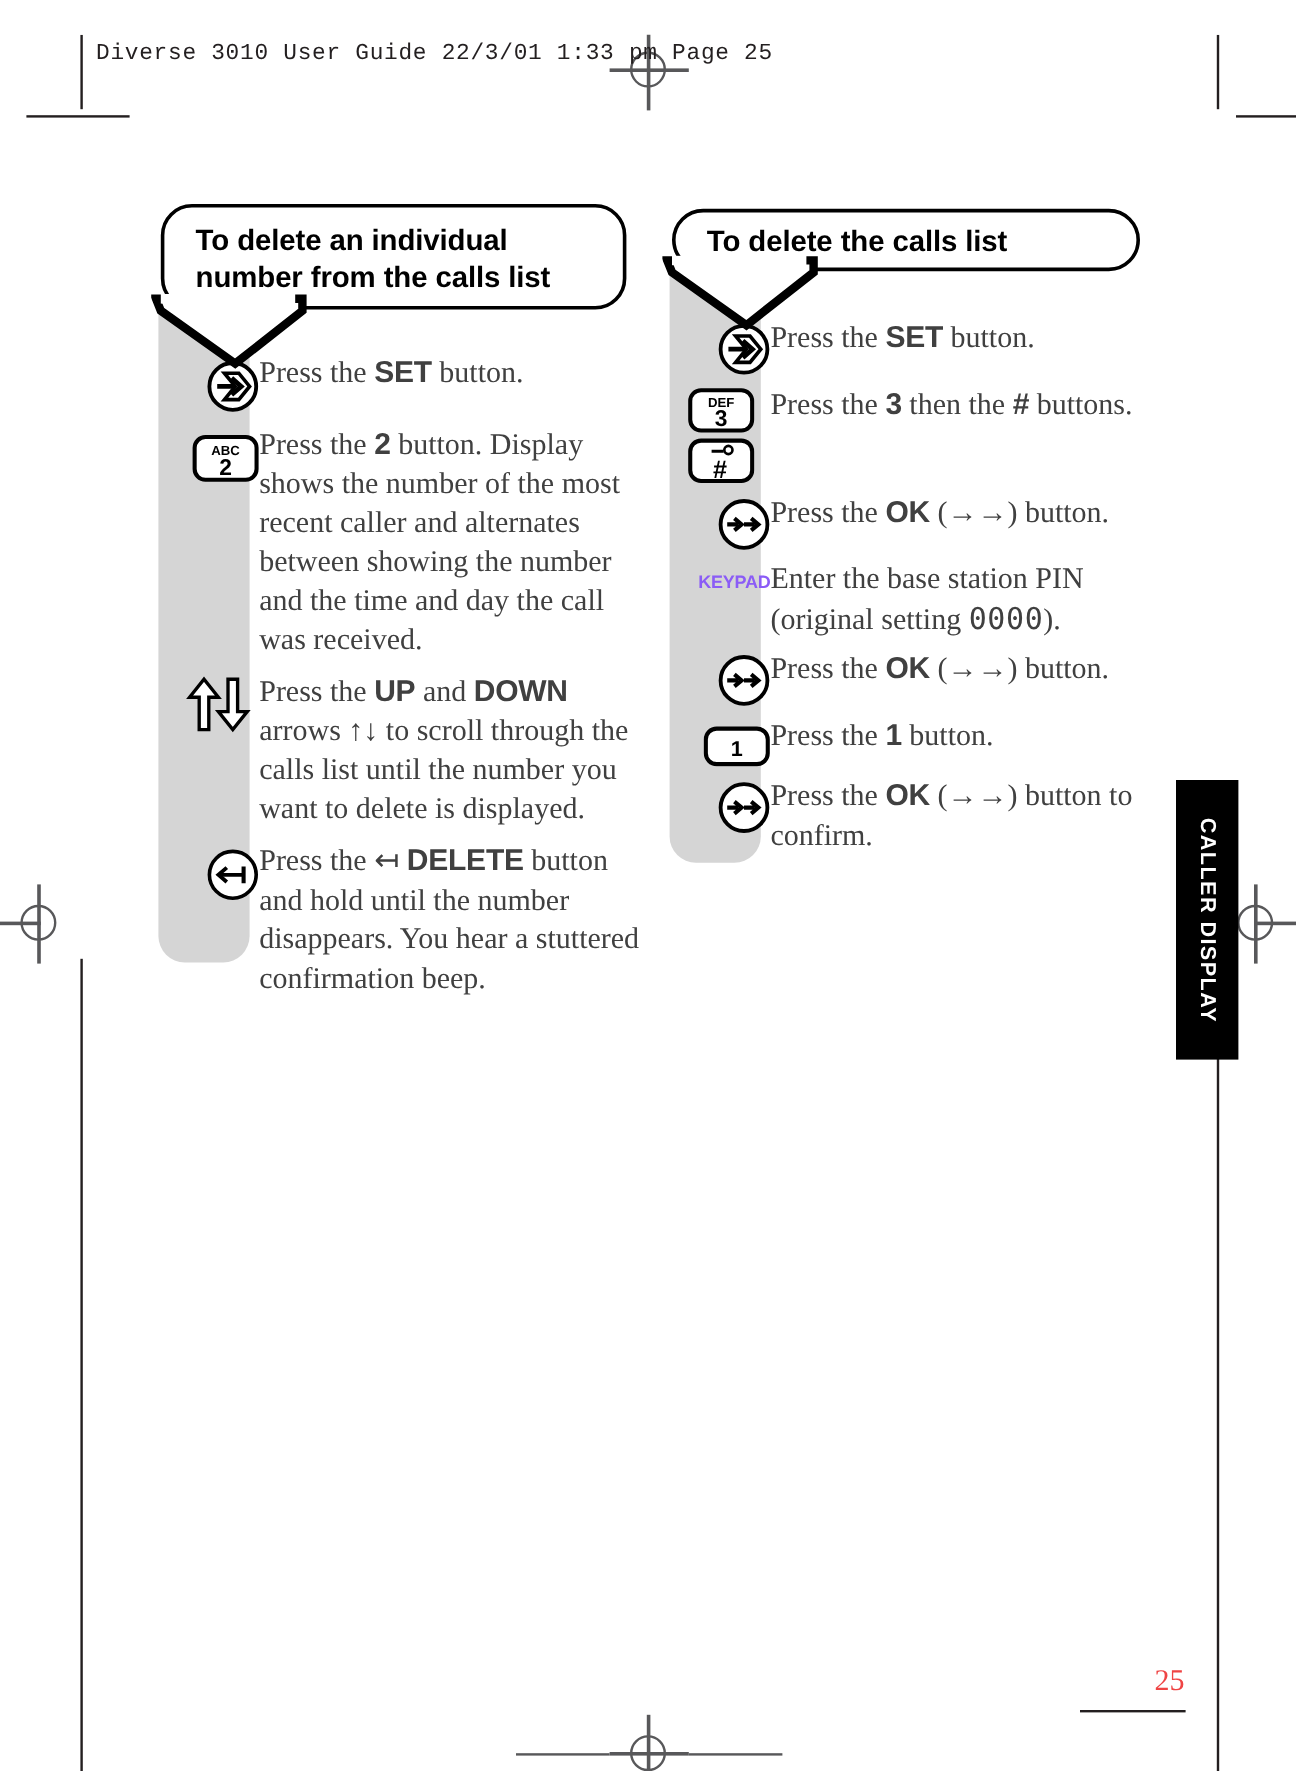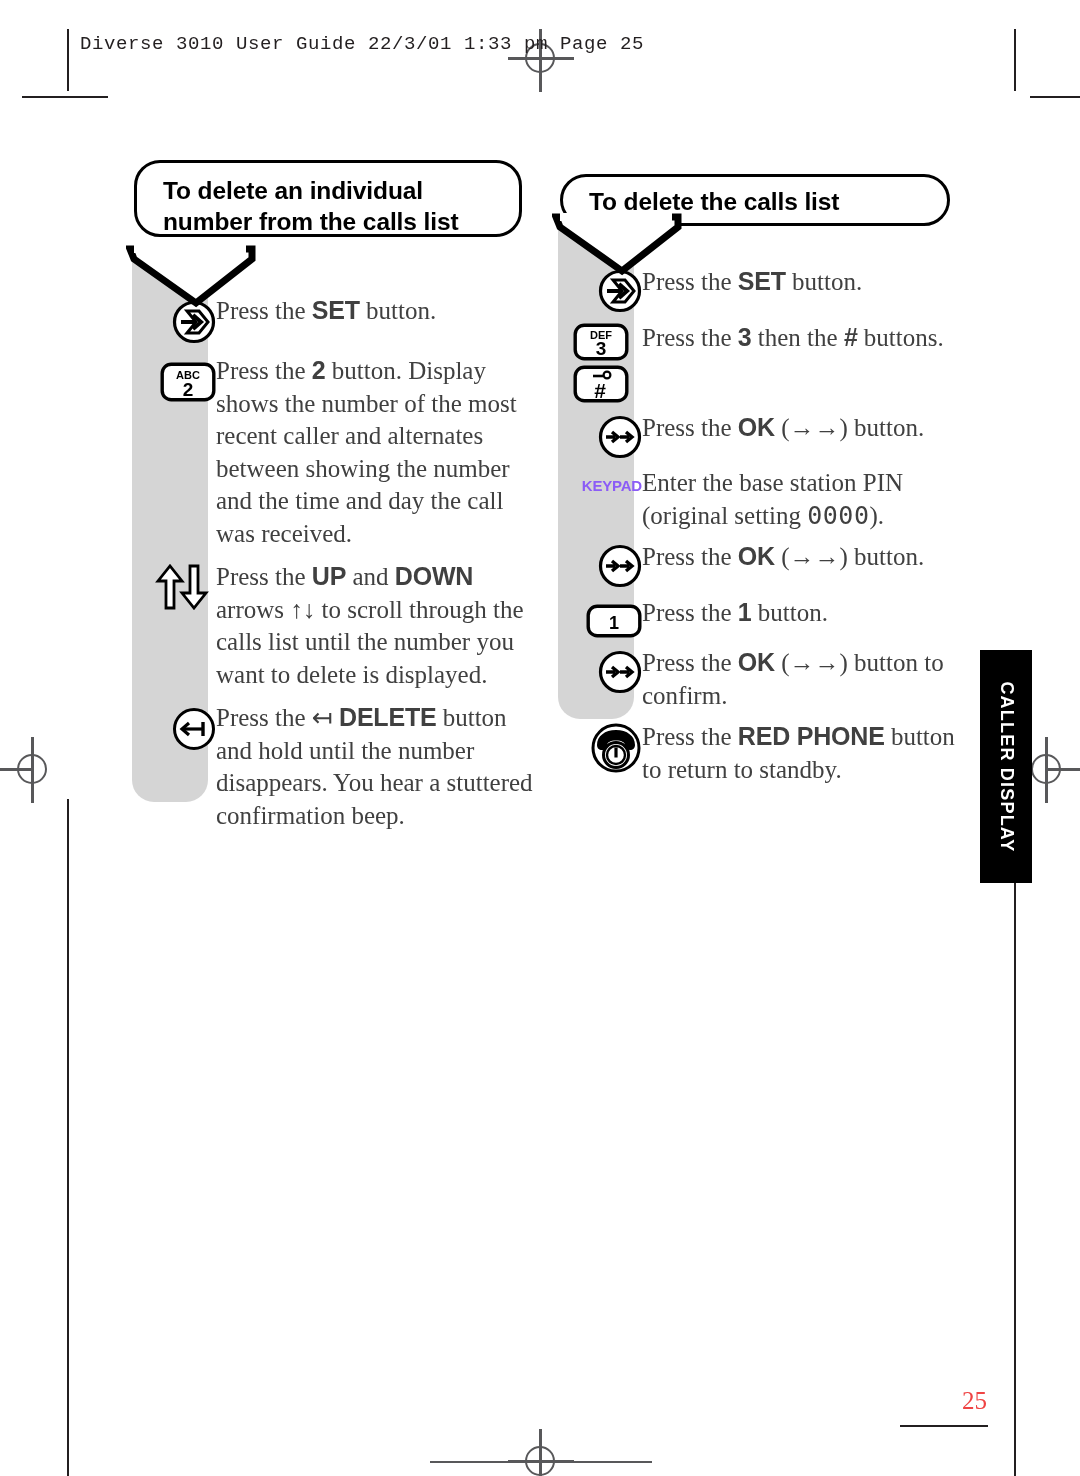--- a/index.html
+++ b/index.html
@@ -227,21 +227,21 @@
 
   <div class="column">
 
     <div class="gray-strip" style="left:132px; top:228px; width:76px; height:545px;"></div>
 
     <svg class="callout-tail" style="left:126px; top:216px;" width="130" height="66" viewBox="0 0 130 66">
       <polygon points="4,4 126,4 126,14 70,58 8,14" fill="#ffffff" stroke="#000000" stroke-width="7" stroke-linejoin="miter"></polygon>
       <rect x="8" y="0" width="112" height="8" fill="#ffffff"></rect>
     </svg>
 
-    <div class="callout" style="left:134px; top:131px; width:388px; height:77px; padding:12px 20px 0 26px;">
+    <div class="callout" style="left:134px; top:141px; width:388px; height:88px; padding:12px 20px 0 26px;">
       <div class="callout-text">To delete an individual number from the calls list</div>
     </div>
 
     <div class="steps" style="left:134px; top:265px; width:400px;">
 
       <div class="step" style="margin-bottom:10px;">
         <div class="step-icon" style="width:82px; padding-top:6px;">
           <svg width="44" height="44" viewBox="0 0 44 44">
             <circle cx="22" cy="22" r="19.5" fill="#ffffff" stroke="#000000" stroke-width="3.2"></circle>
             <path d="M9 22 h14 M21 15 l8 7 l-8 7" fill="none" stroke="#000000" stroke-width="4" stroke-linecap="butt"></path>
@@ -373,32 +373,20 @@
         <div class="step-icon" style="width:82px; padding-top:4px;">
           <svg width="44" height="44" viewBox="0 0 44 44">
             <circle cx="22" cy="22" r="19.5" fill="#ffffff" stroke="#000000" stroke-width="3.2"></circle>
             <path d="M8 22 h9 M14 17 l6 5 l-6 5" fill="none" stroke="#000000" stroke-width="3.4" stroke-linejoin="miter"></path>
             <path d="M22 22 h9 M28 17 l6 5 l-6 5" fill="none" stroke="#000000" stroke-width="3.4" stroke-linejoin="miter"></path>
           </svg>
         </div>
         <div class="step-text" style="font-size:25px; line-height:1.30;">Press the <b>OK</b> (→→) button to confirm.</div>
       </div>
 
-      <div class="step">
-        <div class="step-icon" style="width:82px; padding-top:2px;">
-          <svg width="52" height="52" viewBox="0 0 52 52">
-            <circle cx="26" cy="26" r="23" fill="#ffffff" stroke="#000000" stroke-width="3"></circle>
-            <path d="M7 23 c0 -9 8 -15 19 -15 c11 0 19 6 19 15 c0 3 -2 5 -5 5 c-3 0 -5 -2 -5 -4.5 c0 -3 -3 -5 -9 -5 c-6 0 -9 2 -9 5 c0 2.5 -2 4.5 -5 4.5 c-3 0 -5 -2 -5 -5 z" fill="#000000"></path>
-            <circle cx="26" cy="33" r="12.5" fill="#ffffff" stroke="#000000" stroke-width="3"></circle>
-            <circle cx="26" cy="33" r="9" fill="none" stroke="#000000" stroke-width="2.4"></circle>
-            <path d="M26 25.5 v10" stroke="#000000" stroke-width="3.2"></path>
-          </svg>
-        </div>
-        <div class="step-text" style="font-size:25px; line-height:1.30;">Press the <b>RED PHONE</b> button to return to standby.</div>
-      </div>
 
     </div>
   </div>
 
   <div class="side-tab" style="left:980px; top:621px; width:52px; height:233px;">
     <span>CALLER DISPLAY</span>
   </div>
 
   <div class="folio" style="left:962px; top:1358px;">25</div>
 

